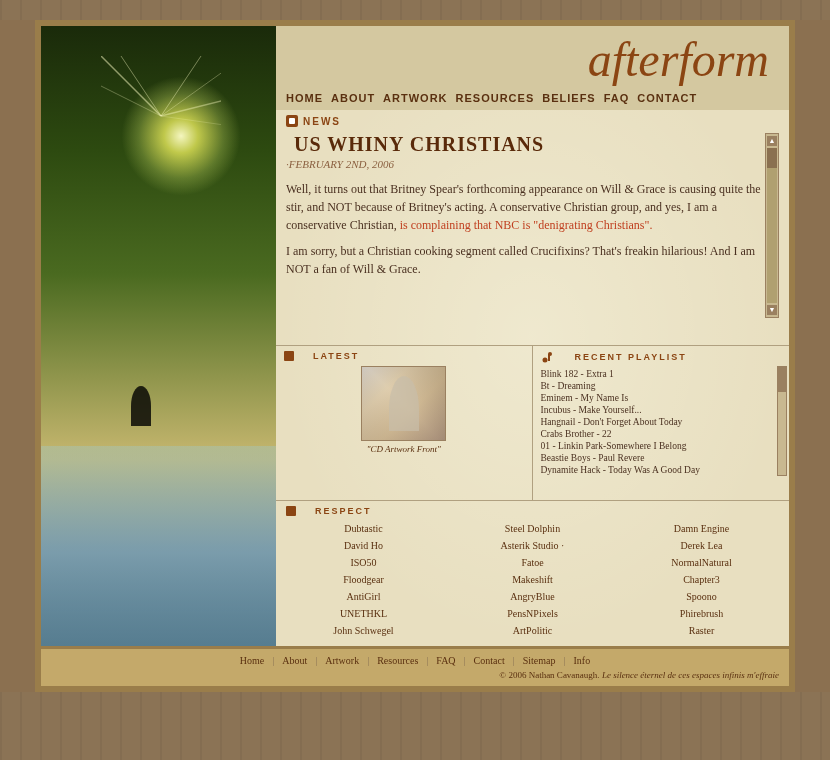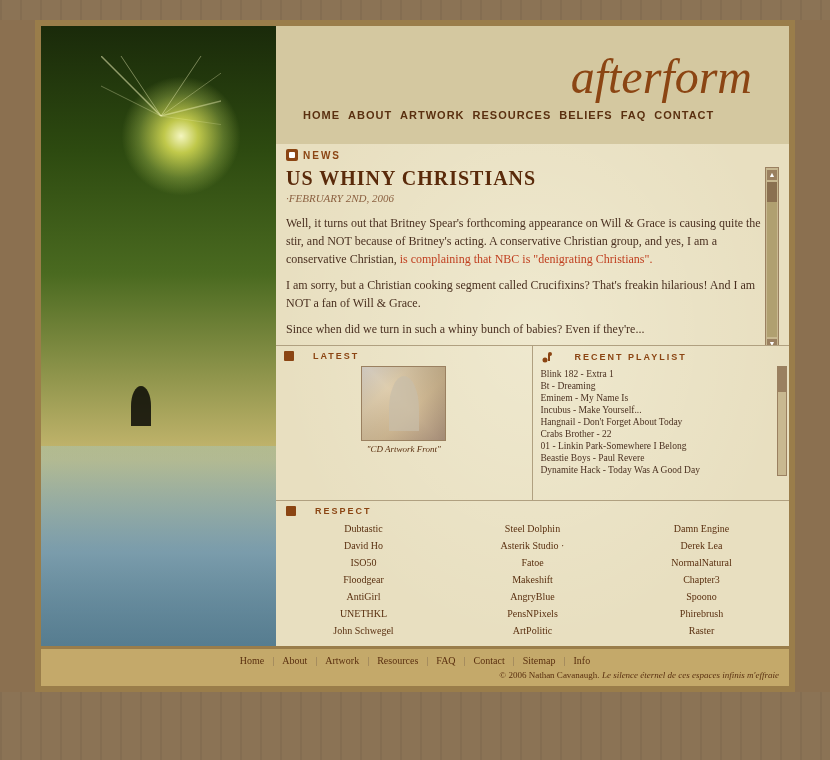--- a/index.html
+++ b/index.html
@@ -73,21 +73,21 @@
       background: #e8dfc0;
       background-image: 
         radial-gradient(ellipse at 50% 50%, rgba(255,255,240,0.3) 0%, transparent 70%);
       display: flex;
       flex-direction: column;
       overflow: hidden;
     }
     
     .header {
       background: #d4c8a0;
-      padding: 17px;
+      padding: 0;
       position: relative;
     }
     .logo-area {
       text-align: right;
       padding: 10px 20px 5px 10px;
     }
     .logo-text {
       font-size: 48px;
       color: #8b4513;
       font-family: 'Times New Roman', serif;
@@ -140,20 +140,21 @@
       letter-spacing: 2px;
       font-family: Arial, sans-serif;
     }
     .article-title {
       font-size: 20px;
       font-weight: bold;
       color: #5a2a0a;
       text-transform: uppercase;
       letter-spacing: 1px;
       margin-bottom: 2px;
+      margin-left: 8px;
     }
     .article-date {
       font-size: 11px;
       color: #8b6040;
       font-style: italic;
       margin-bottom: 10px;
     }
     .article-body {
       font-size: 12px;
       color: #4a3020;
@@ -420,21 +421,20 @@
             <span class="section-label-text">NEWS</span>
           </div>
 
           <div class="news-scroll-wrapper">
             <div class="news-content">
               <h2 class="article-title">US WHINY CHRISTIANS</h2>
               <div class="article-date">·FEBRUARY 2ND, 2006</div>
               <div class="article-body">
                 <p>Well, it turns out that Britney Spear's forthcoming appearance on Will &amp; Grace is causing quite the stir, and NOT because of Britney's acting. A conservative Christian group, and yes, I am a conservative Christian, <a class="article-link">is complaining that NBC is "denigrating Christians".</a></p>
                 <p>I am sorry, but a Christian cooking segment called Crucifixins? That's freakin hilarious! And I am NOT a fan of Will &amp; Grace.</p>
-                <p>Since when did we turn in such a whiny bunch of babies? Even if they're...</p>
               </div>
             </div>
             <div class="news-scrollbar">
               <div class="scroll-arrow">▲</div>
               <div class="scroll-body">
                 <div class="scroll-body-thumb"></div>
               </div>
               <div class="scroll-arrow">▼</div>
             </div>
           </div>

